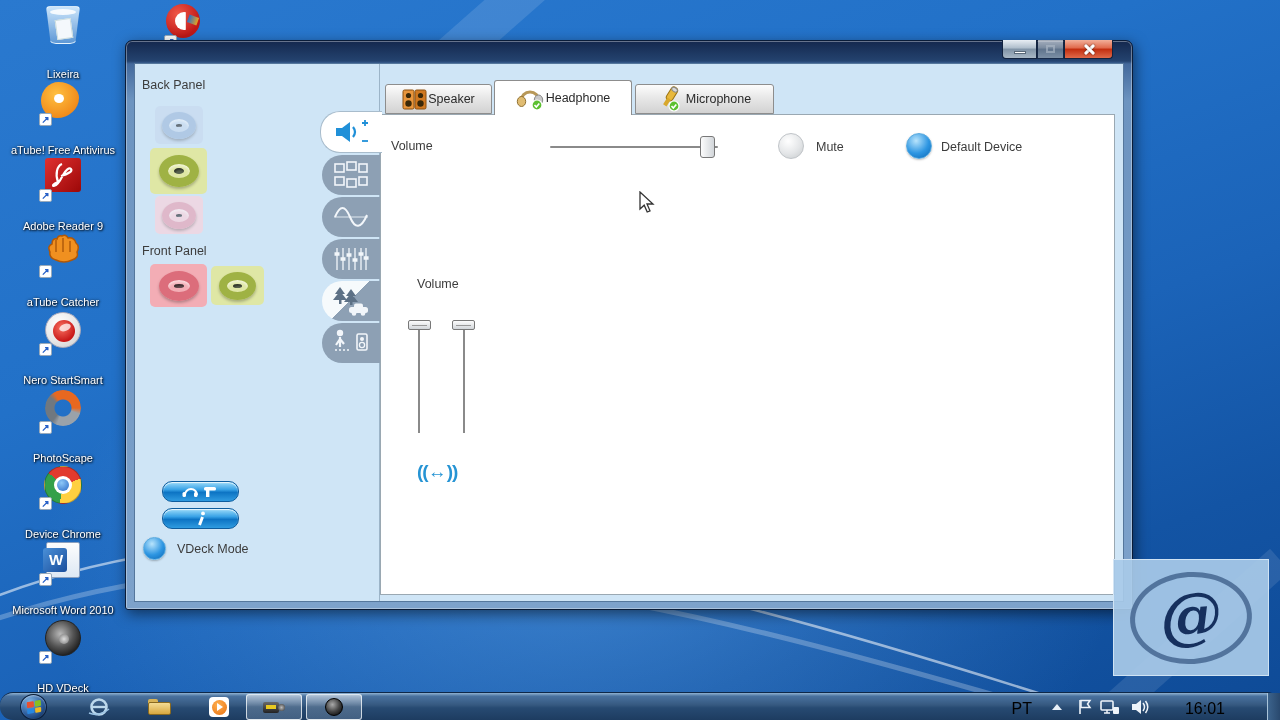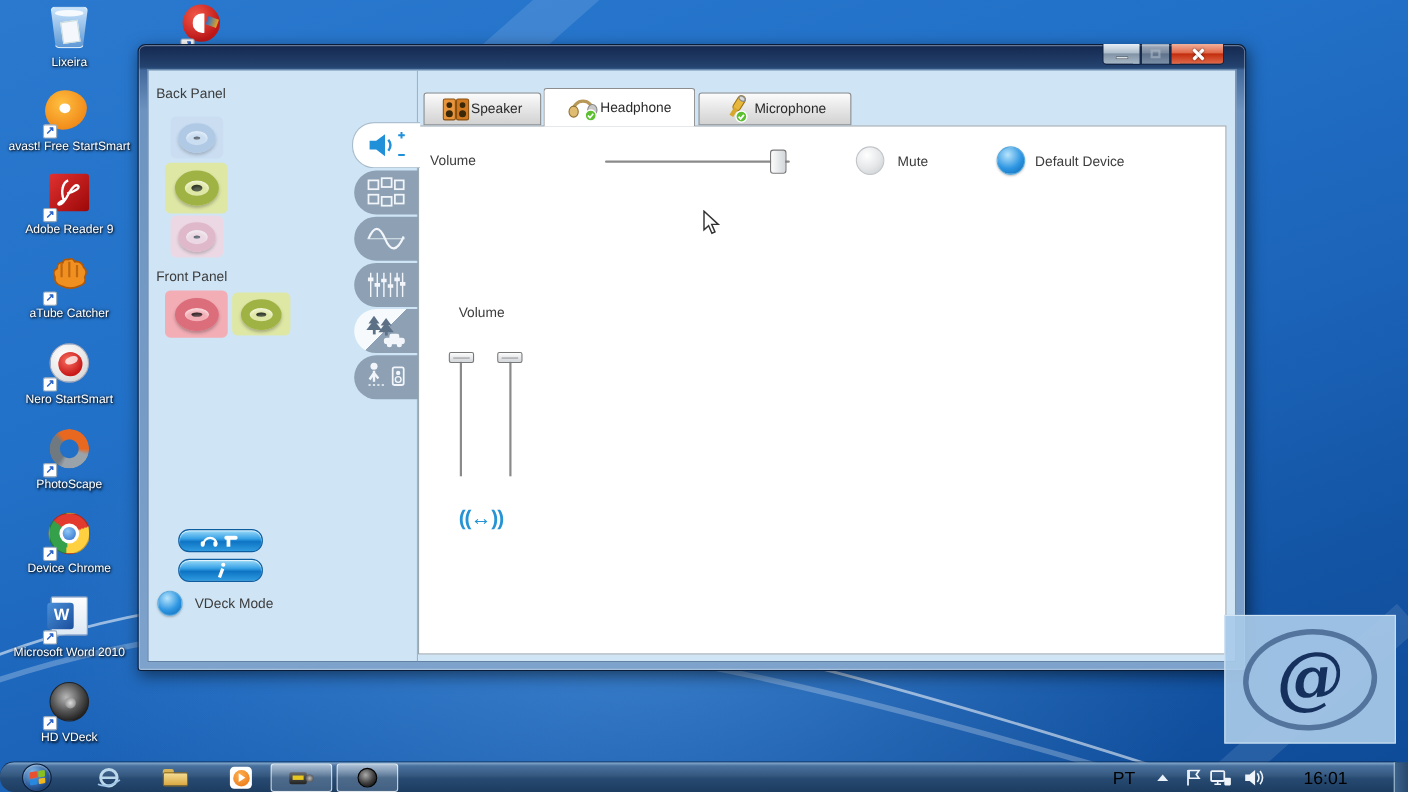--- a/index.html
+++ b/index.html
@@ -12,21 +12,21 @@
     background:
       radial-gradient(ellipse 900px 500px at 45% 80%, rgba(120,190,255,.35), rgba(0,0,0,0) 60%),
       linear-gradient(160deg, #2a79cf 0%, #2271c8 35%, #1b63b8 60%, #1354a4 80%, #0e4a96 100%);
   }
   .streaks { position:absolute; inset:0; pointer-events:none; }
 
   
   .dicon { position:absolute; width:112px; text-align:center; cursor:default; }
   .dicon .glyph { width:44px; height:42px; margin:0 auto; position:relative; }
   .dicon .lbl {
-    margin-top:3px; color:#fff; font-size:11px; line-height:13px;
+    margin-top:20px; color:#fff; font-size:11px; line-height:13px;
     text-shadow:1px 1px 2px rgba(0,0,0,.9), 0 0 3px rgba(0,0,0,.7);
   }
   .shortcut {
     position:absolute; left:-2px; bottom:-2px; width:13px; height:13px;
     background:#fff; border:1px solid #9ab; border-radius:2px;
     color:#2a62c8; font-size:10px; line-height:11px; font-weight:bold;
   }
 
   
   .bin { width:34px; height:38px; margin:0 auto;
@@ -261,21 +261,21 @@
         <div class="ccl"></div>
         <span class="shortcut">↗</span>
       </div>
   </div>
 
   <div class="dicon" style="left:7px; top:82px;">
     <div class="glyph">
         <div class="avast"></div>
         <span class="shortcut">↗</span>
       </div>
-    <div class="lbl">avast! Free StartSmart</div>
+    <div class="lbl">aTube! Free Antivirus</div>
   </div>
 
   <div class="dicon" style="left:7px; top:158px;">
     <div class="glyph">
       <div class="adobe">
           <svg width="24" height="26">
             <path d="M11,2 C6,4 4,12 7,20 C2,22 1,24 3,24 C6,24 9,19 12,13 C15,8 18,5 20,7 C22,9 17,12 10,14" stroke="#fff" stroke-width="2.2" fill="none"></path>
           </svg>
         </div>
       <span class="shortcut">↗</span>

